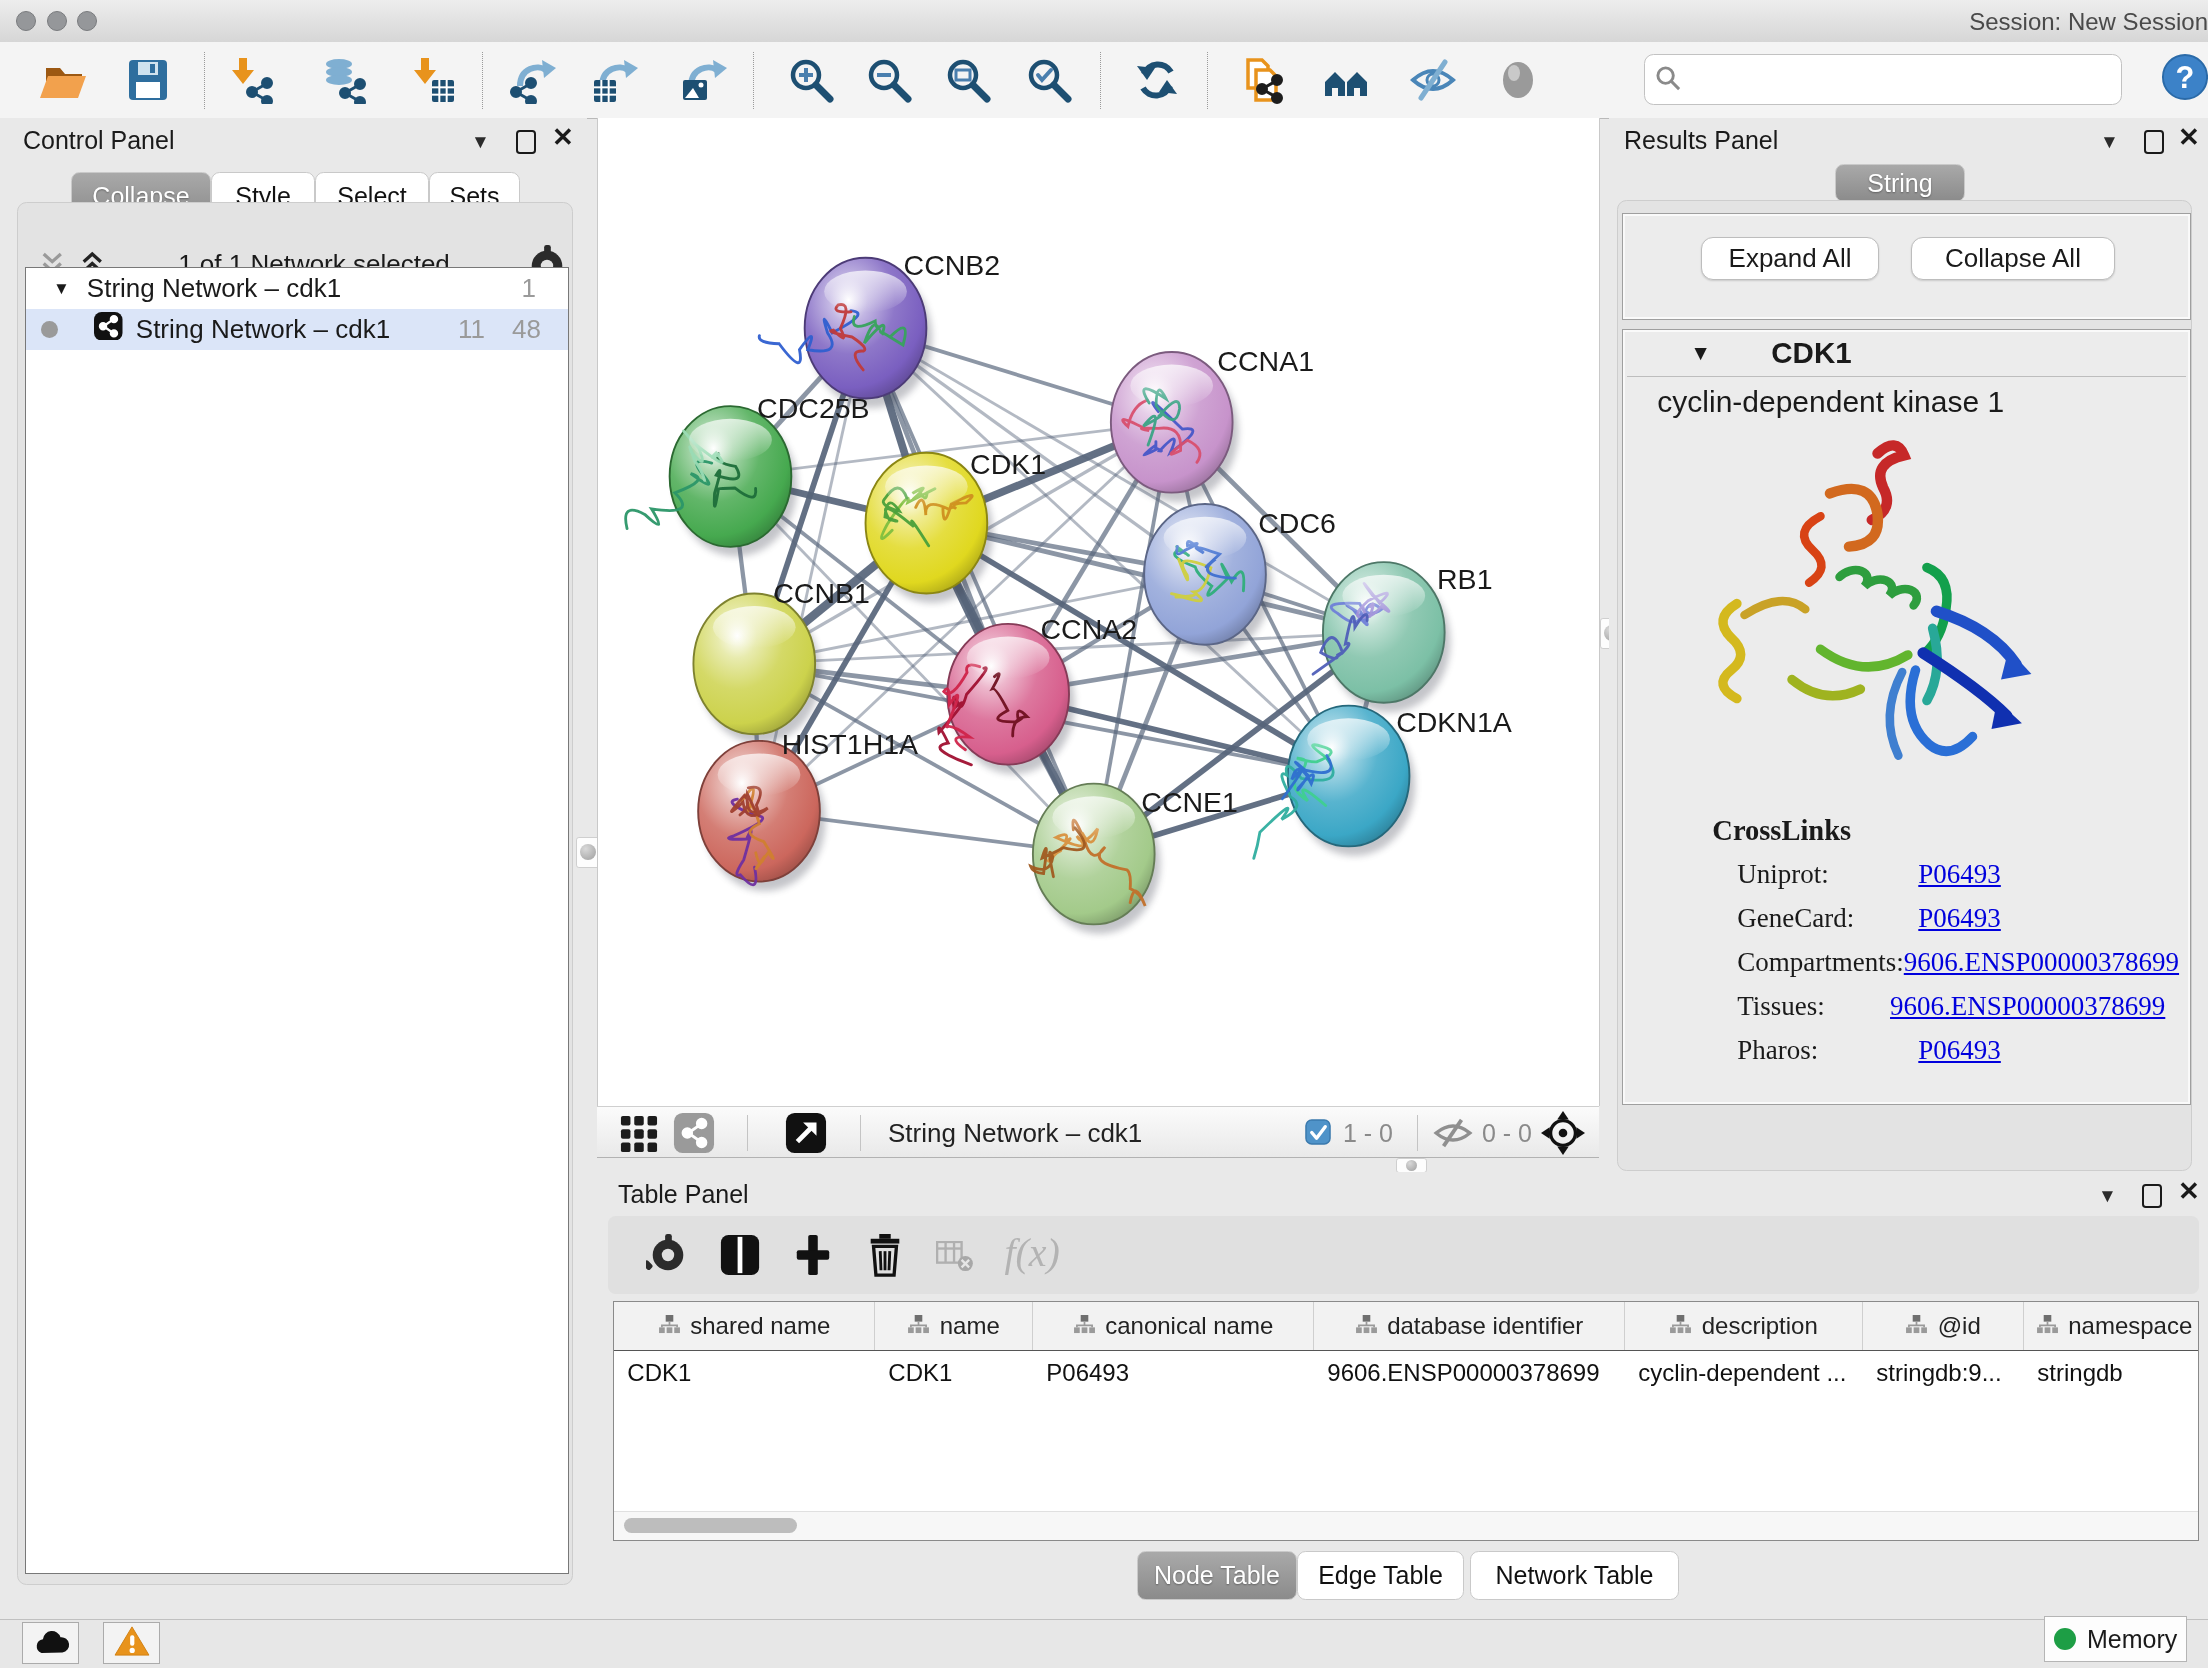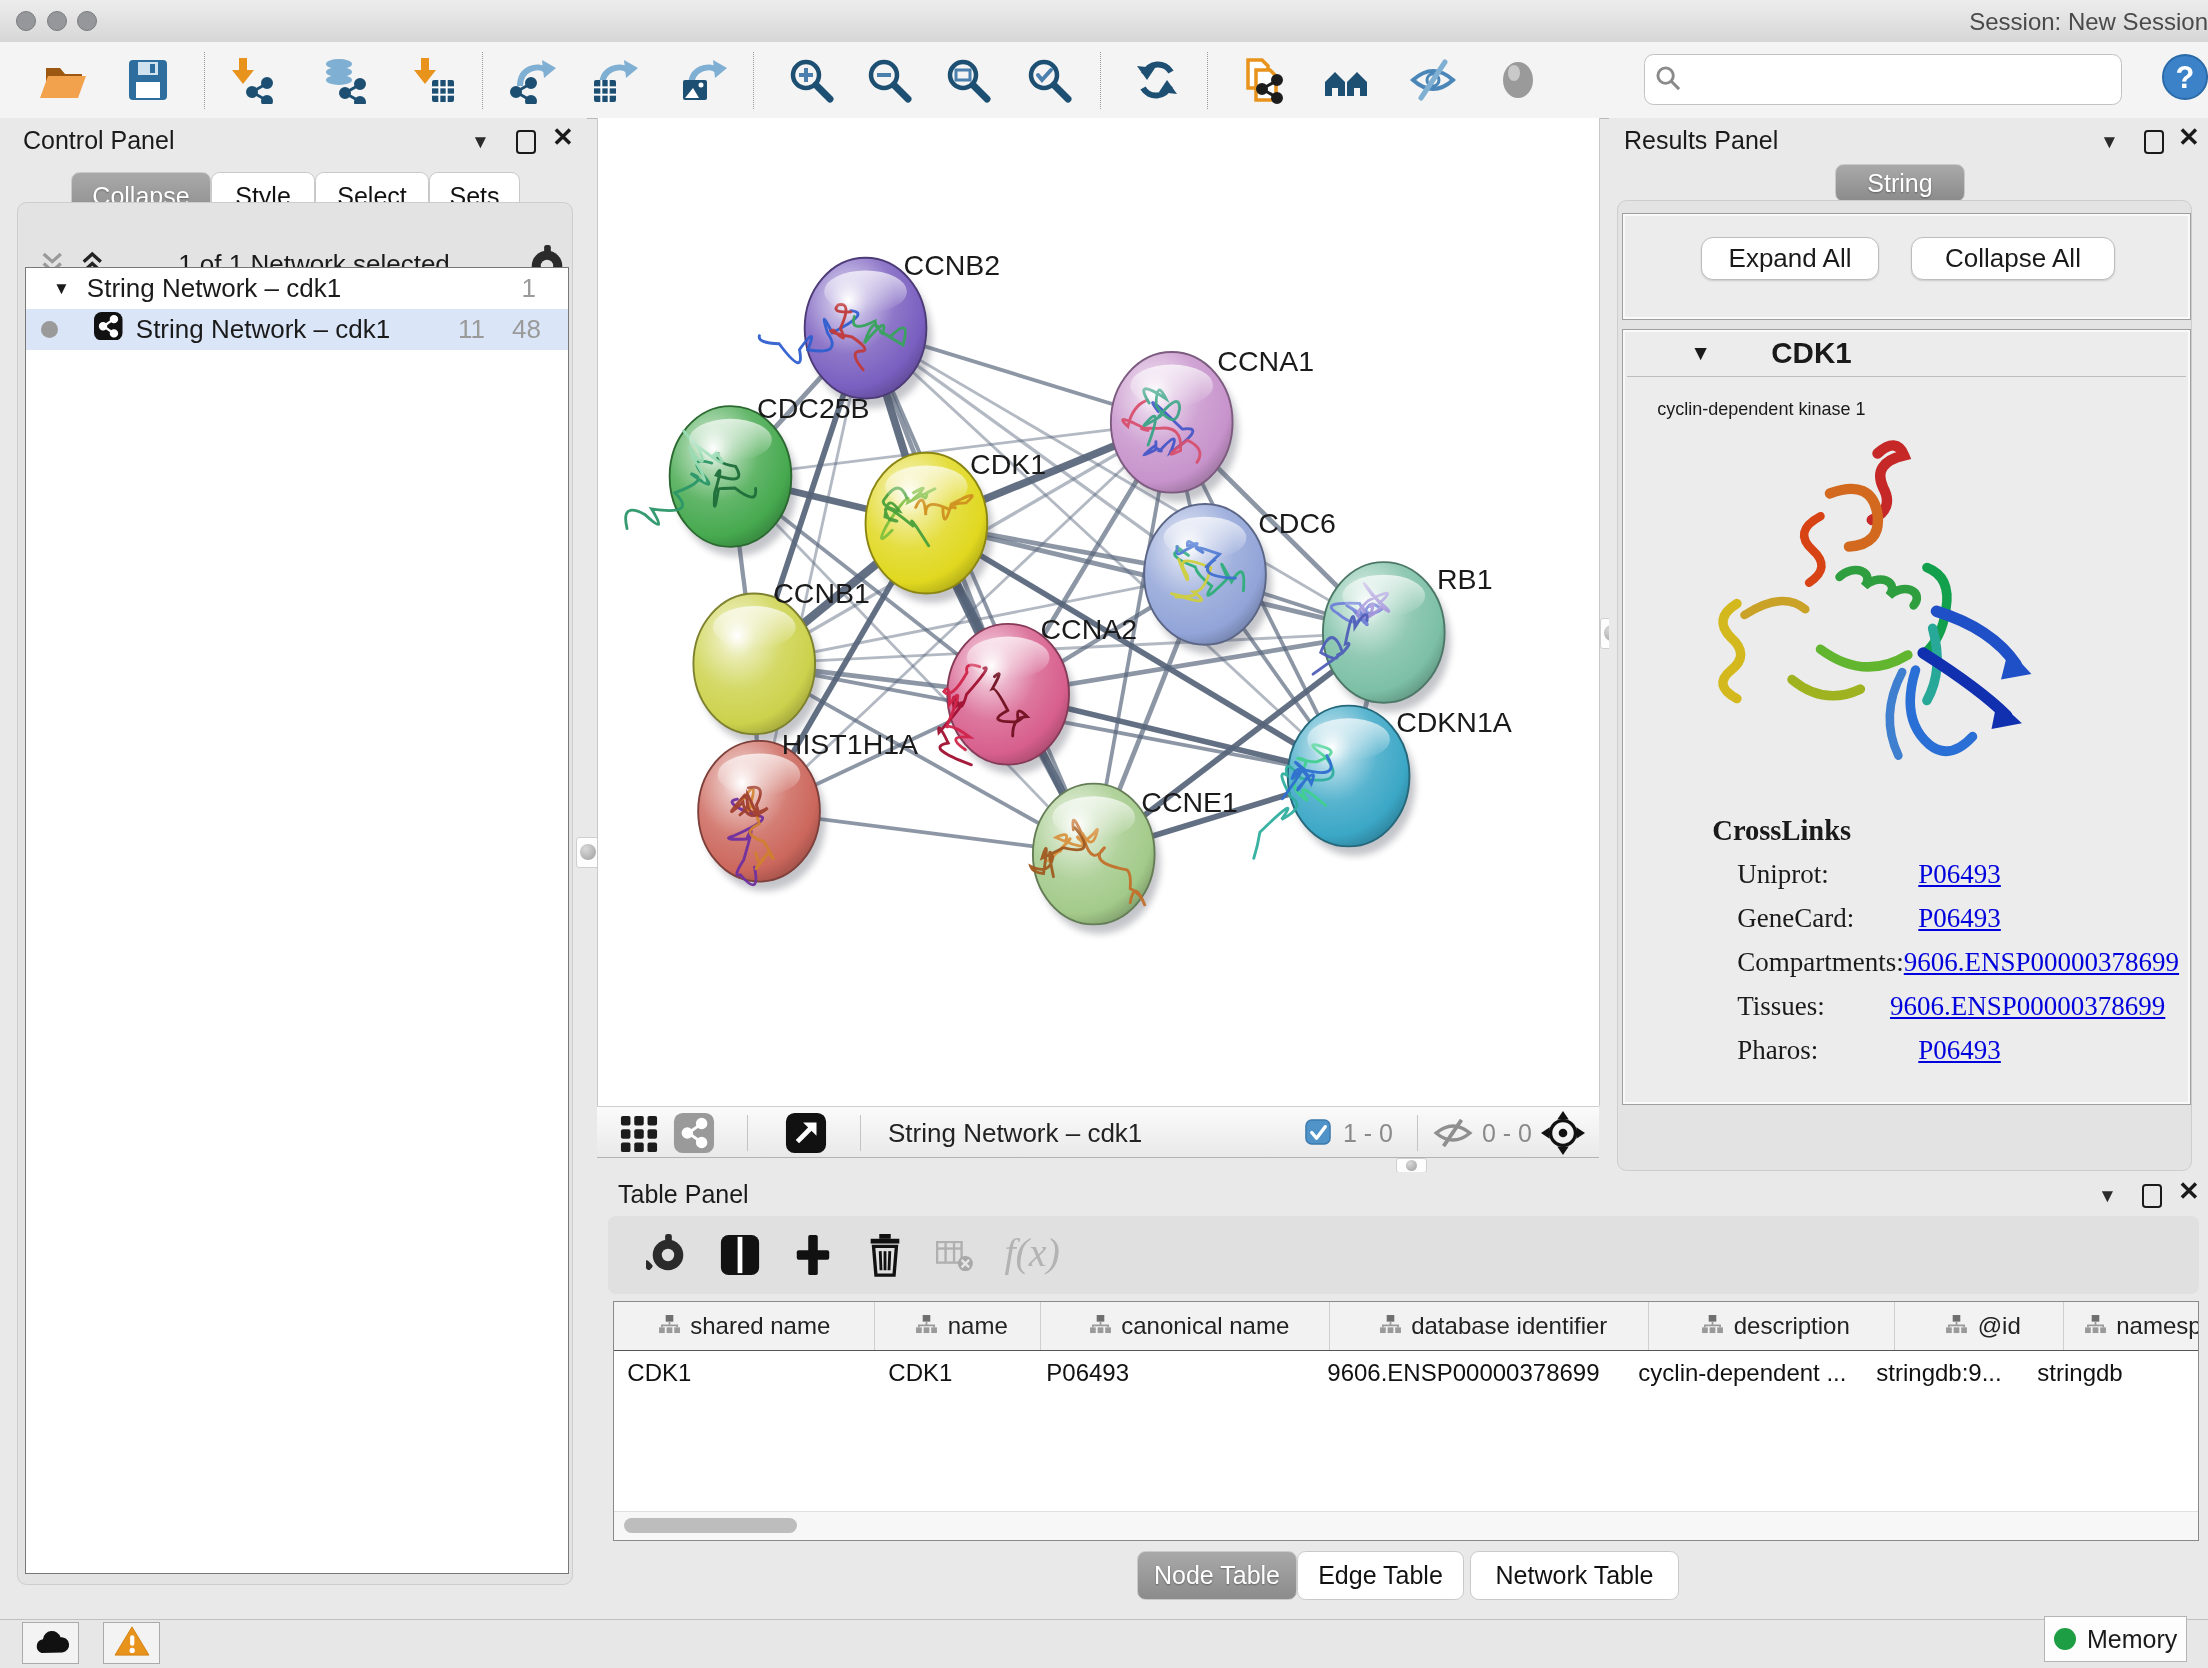--- a/index.html
+++ b/index.html
@@ -55,32 +55,32 @@
     background:radial-gradient(circle at 35% 30%,#d9d9d9,#9e9e9e);}
   
   #results-panel{left:1609px;top:118px;width:599px;height:1054px;background:#e9e9e9;}
   #rp-outer{position:absolute;left:7.6px;top:82px;width:573px;height:969px;background:#e3e3e3;
     border:1px solid #cdcdcd;border-radius:9.5px;}
   .rp-box{position:absolute;background:#ececec;border:1px solid #9f9f9f;
     box-shadow:inset 0 0 0 1.9px #fafafa;}
   .rp-btn{position:absolute;background:#fff;border:1px solid #bdbdbd;border-radius:12px;
     font-size:26px;display:flex;align-items:center;justify-content:center;box-shadow:0 1px 1.9px rgba(0,0,0,.15);}
   #rp-gene{font-size:29.5px;font-weight:bold;}
-  #rp-desc{font-size:18px;margin-top:14px;}
+  #rp-desc{font-size:30px;}
   .serif{font-family:"Liberation Serif",serif;}
   .clrow{position:relative;height:44px;display:flex;align-items:baseline;font-size:27px;}
   .cllabel{display:inline-block;width:181px;}
   .cllink{text-decoration:underline;cursor:pointer;}
   
   #table-panel{left:597px;top:1172px;width:1611px;height:447px;background:#e9e9e9;}
   #tp-toolbar{position:absolute;left:11.4px;top:44px;width:1591px;height:78px;background:#e0e0e0;border-radius:7.6px;text-align:center;}
   .tpicon{position:absolute;top:17px;width:44px;height:44px;}
   #tp-table{position:absolute;left:16px;top:129px;width:1586px;height:240px;background:#fff;
     border:1.9px solid #8a8a8a;box-sizing:border-box;overflow:hidden;}
-  #tp-header{display:flex;height:48px;background:#f2f2f2;border-bottom:1.9px solid #555;gap:8px;}
+  #tp-header{display:flex;height:48px;background:#f2f2f2;border-bottom:1.9px solid #555;}
   .thcell{display:flex;align-items:center;justify-content:center;gap:9.5px;font-size:24px;color:#222;
     border-right:1px solid #cfcfcf;box-sizing:border-box;flex:none;overflow:hidden;white-space:nowrap;}
   #tp-row{display:flex;height:44px;background:#fff;}
   .tdcell{display:flex;align-items:center;font-size:24px;color:#111;padding-left:13.3px;
     box-sizing:border-box;flex:none;overflow:hidden;white-space:nowrap;}
   #tp-hscroll{position:absolute;left:0;right:0;bottom:0;height:28.5px;background:#f7f7f7;border-top:1px solid #e0e0e0;}
   #tp-thumb{position:absolute;left:9.5px;top:6.7px;width:173px;height:15px;border-radius:7.6px;background:#bdbdbd;}
   
   #status-bar{left:0;top:1619px;width:2208px;height:49px;background:#e7e7e7;border-top:1px solid #c0c0c0;}
   .sbbtn{position:absolute;top:1.9px;width:55px;height:40px;background:#f3f3f3;border:1.9px solid #ababab;

